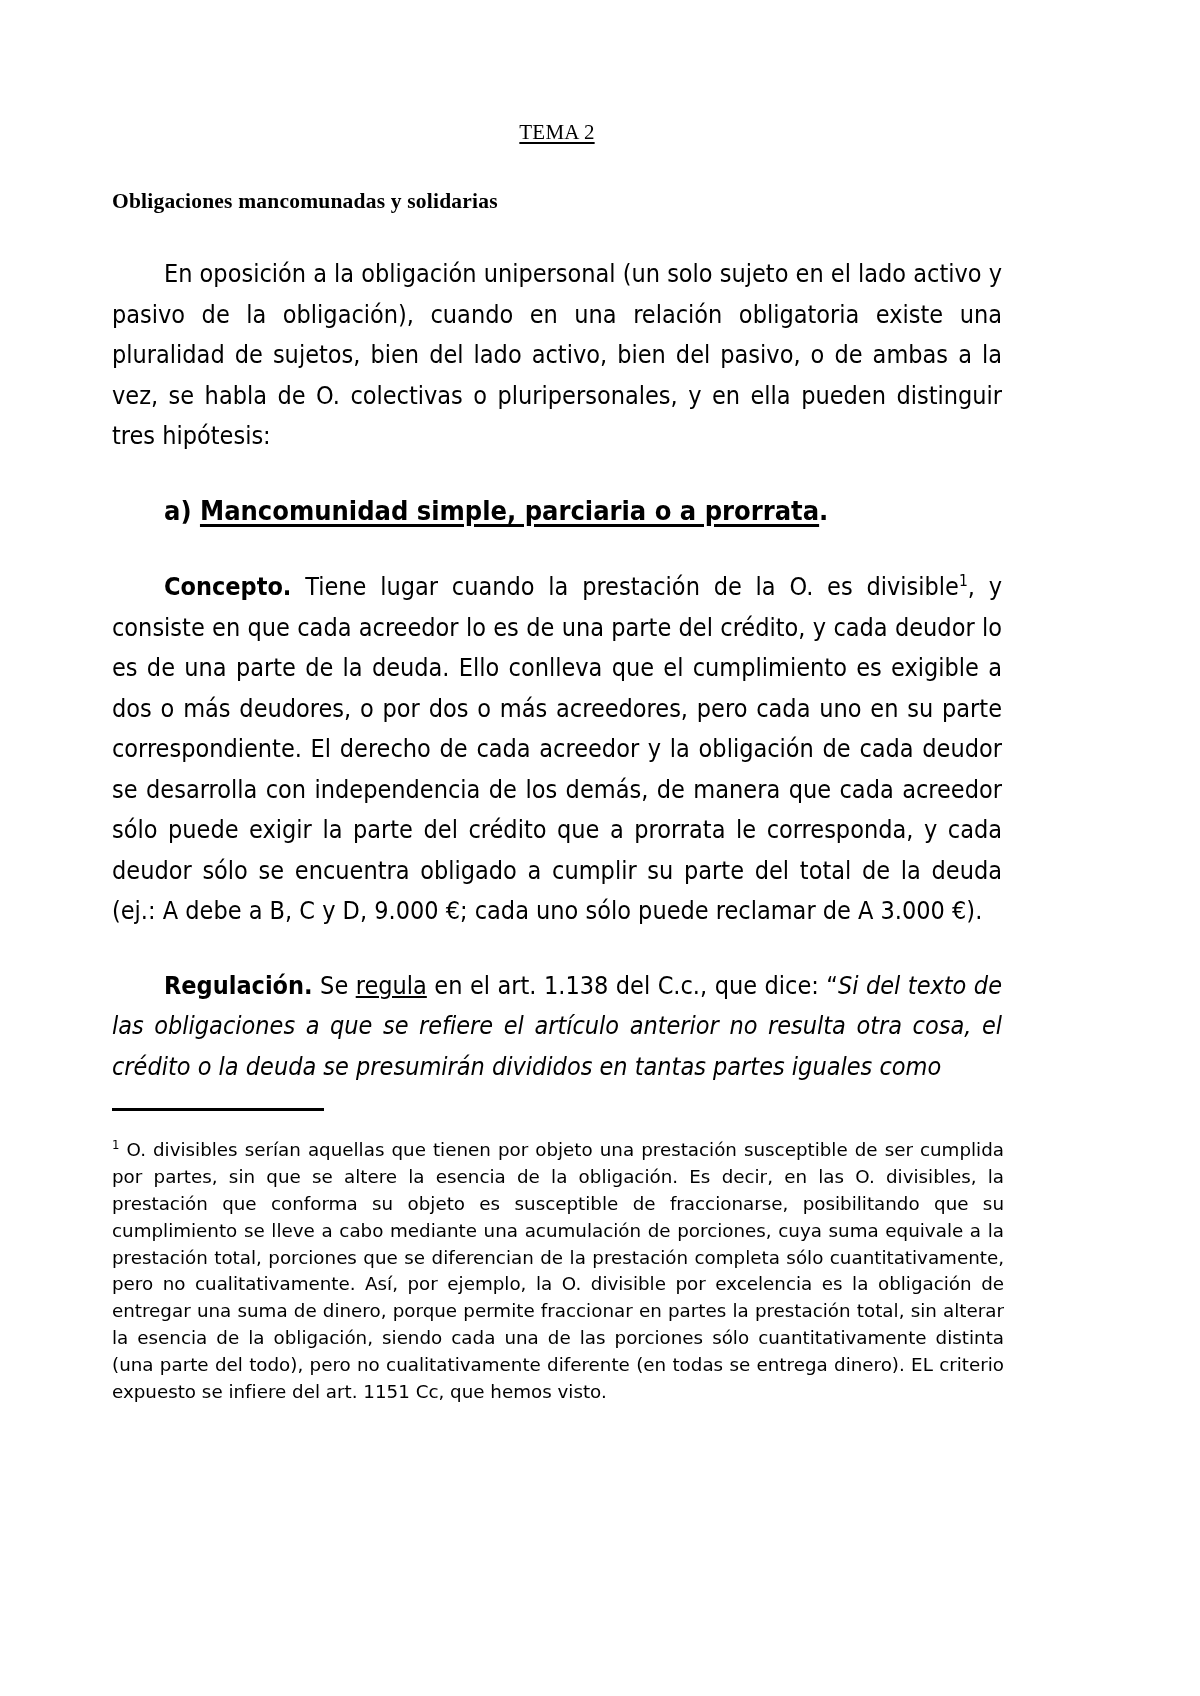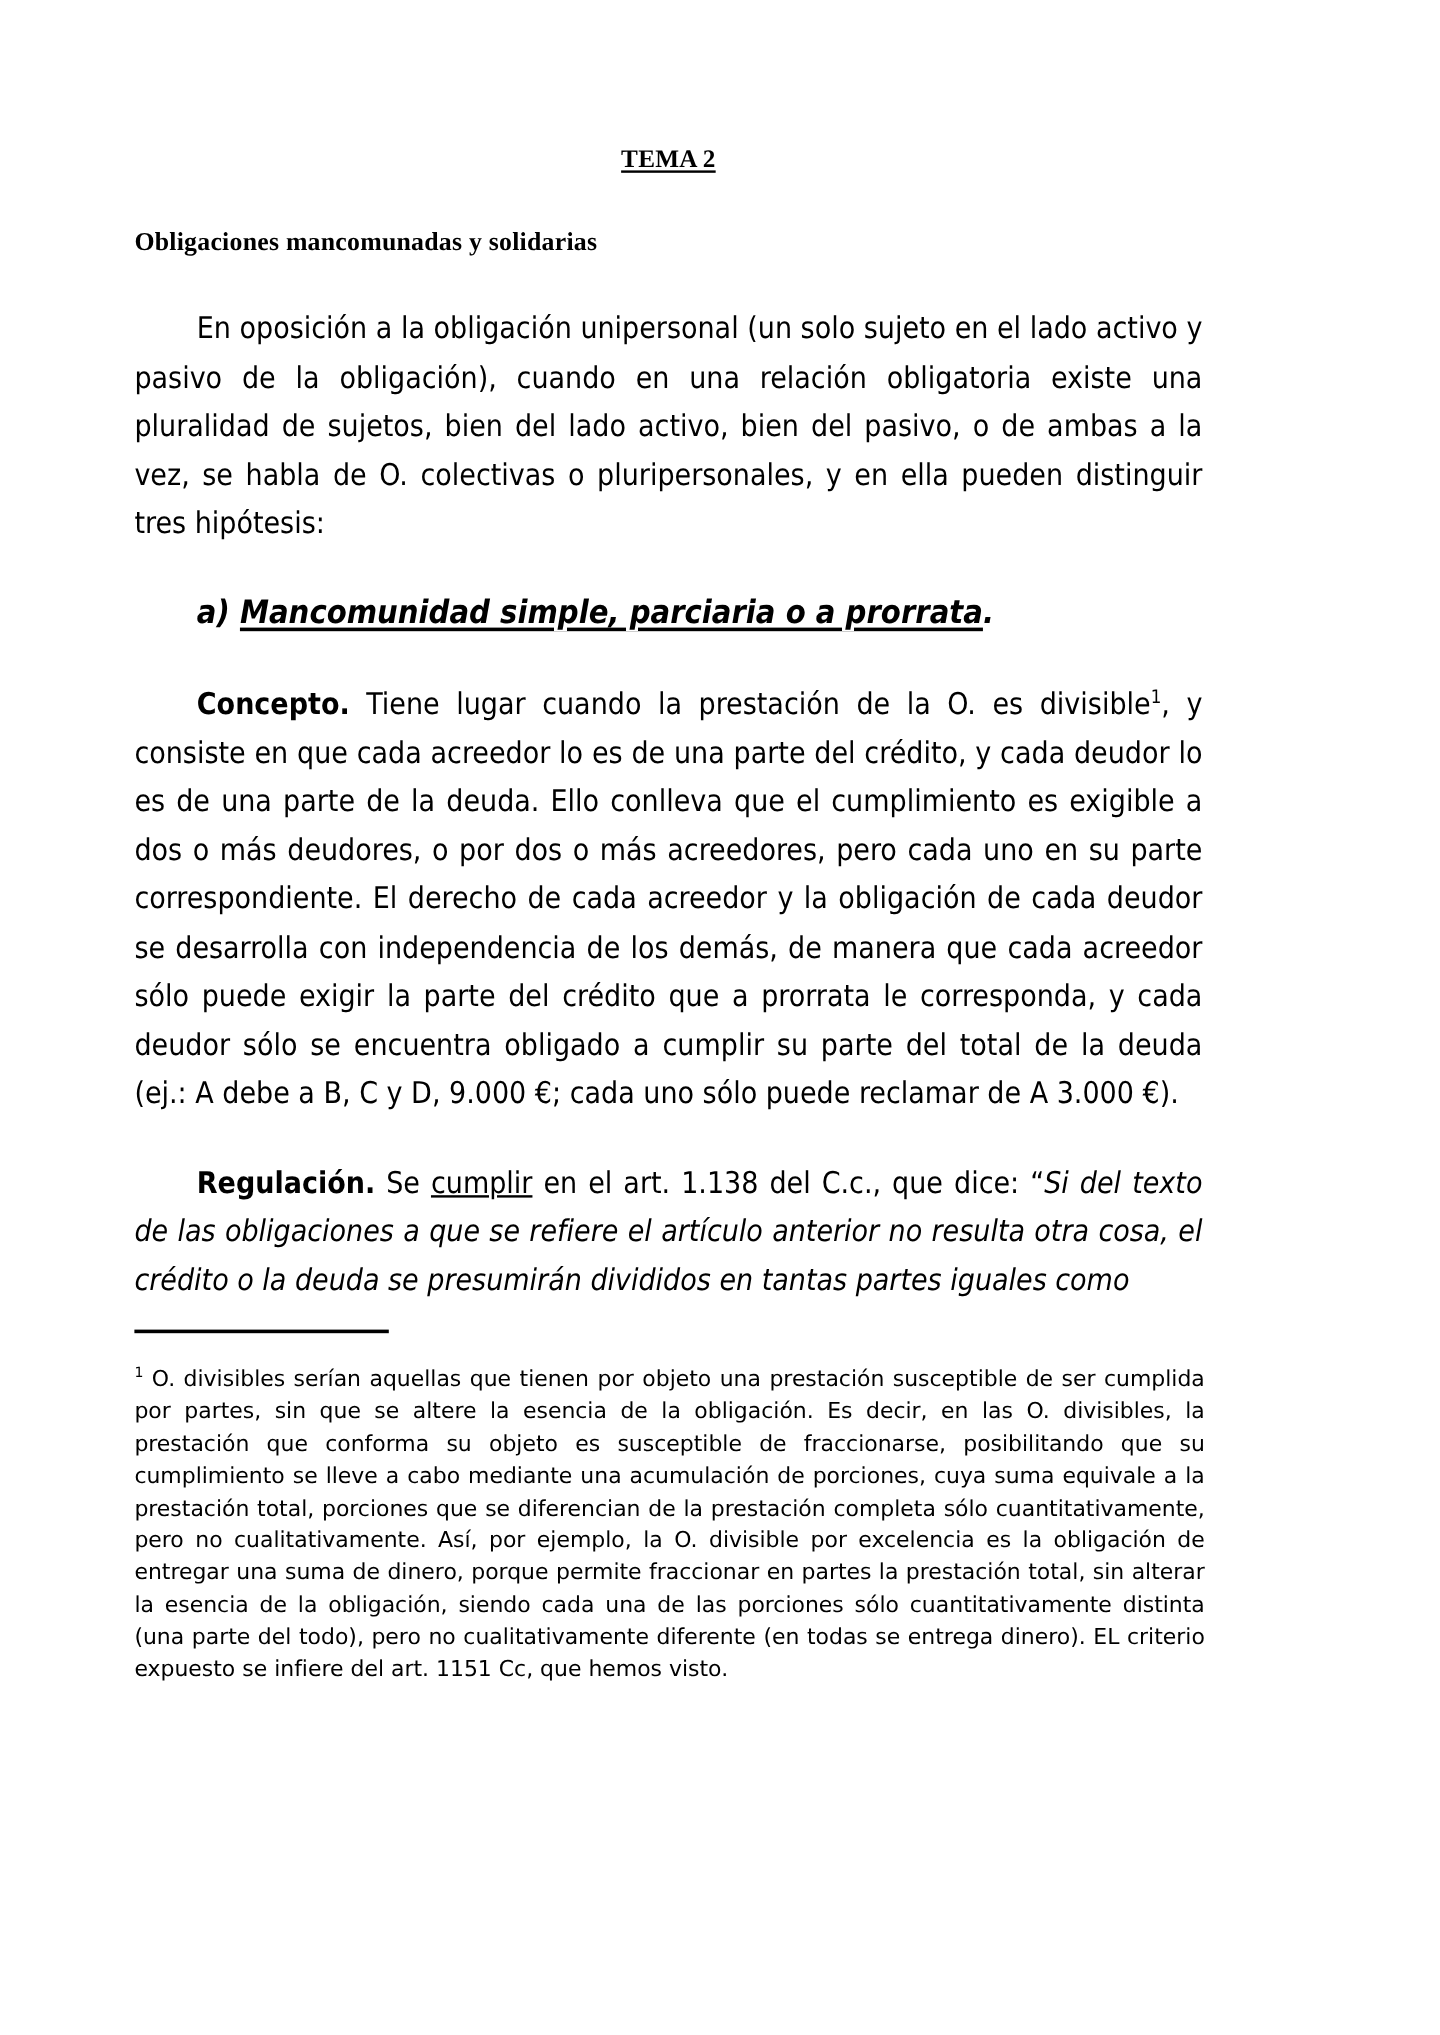--- a/index.html
+++ b/index.html
@@ -29,21 +29,21 @@
     left: 112px;
     top: 120px;
     width: 890px;
   }
 
   
   .doc-title,
   .doc-subtitle,
   .doc-subtitle2 {
     font-family: "Liberation Serif", "DejaVu Serif", serif;
-    font-weight: bold;
+    font-weight: normal;
     text-align: center;
     letter-spacing: 0.2px;
     line-height: 1.2;
     color: #000;
   }
   .doc-title {
     font-size: 21px;
     margin: 0 0 44px 0;
   }
   .doc-subtitle {
@@ -85,21 +85,20 @@
     hyphens: none;
   }
   p.para:last-child { margin-bottom: 0; }
 
   .letter-head {
     margin: 0 0 36px 0;
     text-indent: 52px;
     font-weight: bold;
     font-size: 27px;
     line-height: 1.5;
-    font-style: italic;
   }
   .letter-head .ul {
     text-decoration: underline;
     text-underline-offset: 4px;
     text-decoration-thickness: 2.5px;
   }
 
   b.lead { font-weight: bold; }
   .ital { font-style: italic; }
   .und {
@@ -160,21 +159,21 @@
 
     <p class="letter-head body-font">
       <span>a)</span><span>&nbsp;</span><span class="ul">Mancomunidad simple, parciaria o a prorrata</span><span>.</span>
     </p>
 
     <p class="para body-font">
       <b class="lead">Concepto.</b><span> Tiene lugar cuando la prestación de la O. es divisible</span><sup class="fn">1</sup><span>, y consiste en que cada acreedor lo es de una parte del crédito, y cada deudor lo es de una parte de la deuda. Ello conlleva que el cumplimiento es exigible a dos o más deudores, o por dos o más acreedores, pero cada uno en su parte correspondiente. El derecho de cada acreedor y la obligación de cada deudor se desarrolla con independencia de los demás, de manera que cada acreedor sólo puede exigir la parte del crédito que a prorrata le corresponda, y cada deudor sólo se encuentra obligado a cumplir su parte del total de la deuda (ej.: A debe a B, C y D, 9.000 €; cada uno sólo puede reclamar de A 3.000 €).</span>
     </p>
 
     <p class="para body-font">
-      <b class="lead">Regulación.</b><span> Se </span><span class="und">cumplir</span><span> en el art. 1.138 del C.c., que dice: “</span><span class="ital">Si del texto de las obligaciones a que se refiere el artículo anterior no resulta otra cosa, el crédito o la deuda se presumirán divididos en tantas partes iguales como</span>
+      <b class="lead">Regulación.</b><span> Se </span><span class="und">regula</span><span> en el art. 1.138 del C.c., que dice: “</span><span class="ital">Si del texto de las obligaciones a que se refiere el artículo anterior no resulta otra cosa, el crédito o la deuda se presumirán divididos en tantas partes iguales como</span>
     </p>
 
   </div>
 
   <div class="footnote-zone">
     <div class="fn-rule"></div>
     <p class="fn-text">
       <sup class="fnmark">1</sup><span> O. divisibles serían aquellas que tienen por objeto una prestación susceptible de ser cumplida por partes, sin que se altere la esencia de la obligación. Es decir, en las O. divisibles, la prestación que conforma su objeto es susceptible de fraccionarse, posibilitando que su cumplimiento se lleve a cabo mediante una acumulación de porciones, cuya suma equivale a la prestación total, porciones que se diferencian de la prestación completa sólo cuantitativamente, pero no cualitativamente. Así, por ejemplo, la O. divisible por excelencia es la obligación de entregar una suma de dinero, porque permite fraccionar en partes la prestación total, sin alterar la esencia de la obligación, siendo cada una de las porciones sólo cuantitativamente distinta (una parte del todo), pero no cualitativamente diferente (en todas se entrega dinero). EL criterio expuesto se infiere del art. 1151 Cc, que hemos visto.</span>
     </p>
   </div>

